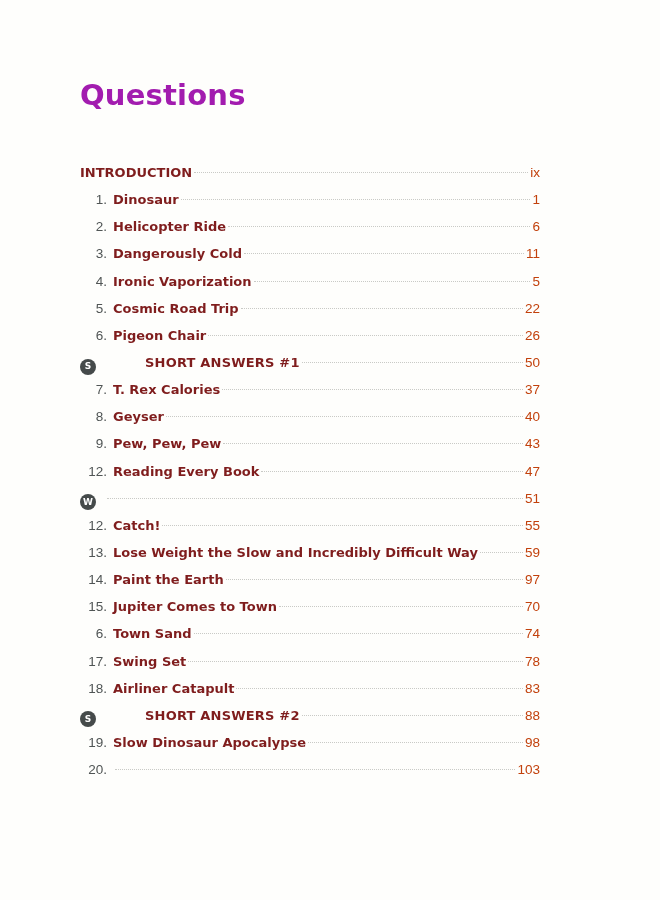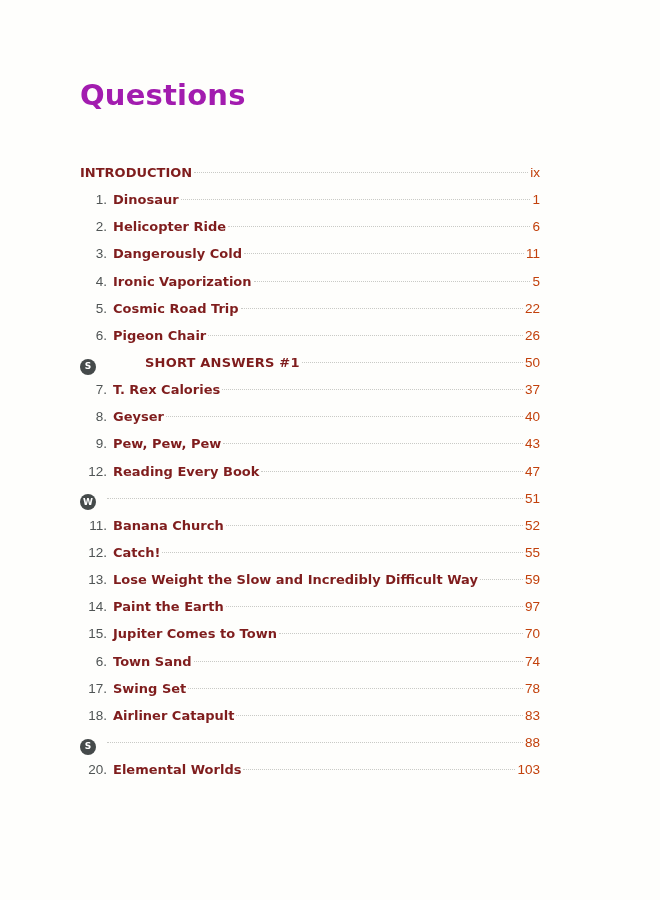--- a/index.html
+++ b/index.html
@@ -138,27 +138,20 @@
         <span class="label">Reading Every Book</span>
         <span class="dots"></span>
         <span class="page-num">47</span>
       </div>
       <div class="row">
         <span class="badge">W</span>
         <span class="dots"></span>
         <span class="page-num">51</span>
       </div>
       <div class="row">
-        <span class="num">11.</span>
-        <span style="width: 4px; display: inline-block;"></span>
-        <span class="label">Banana Church</span>
-        <span class="dots"></span>
-        <span class="page-num">52</span>
-      </div>
-      <div class="row">
         <span class="num">12.</span>
         <span style="width: 4px; display: inline-block;"></span>
         <span class="label">Catch!</span>
         <span class="dots"></span>
         <span class="page-num">55</span>
       </div>
       <div class="row">
         <span class="num">13.</span>
         <span style="width: 4px; display: inline-block;"></span>
         <span class="label">Lose Weight the Slow and Incredibly Difficult Way</span>
@@ -195,24 +188,31 @@
       </div>
       <div class="row">
         <span class="num">18.</span>
         <span style="width: 4px; display: inline-block;"></span>
         <span class="label">Airliner Catapult</span>
         <span class="dots"></span>
         <span class="page-num">83</span>
       </div>
       <div class="row">
         <span class="badge">S</span>
+        <span class="label section">SHORT ANSWERS #2</span>
         <span class="dots"></span>
         <span class="page-num">88</span>
       </div>
       <div class="row">
+        <span class="num">19.</span>
+        <span style="width: 4px; display: inline-block;"></span>
+        <span class="label">Slow Dinosaur Apocalypse</span>
+        <span class="dots"></span>
+        <span class="page-num">98</span>
+      </div>
+      <div class="row">
         <span class="num">20.</span>
         <span style="width: 4px; display: inline-block;"></span>
-        <span class="label">Elemental Worlds</span>
         <span class="dots"></span>
         <span class="page-num">103</span>
       </div>
     </div>
 </div>
 
 </body></html>

